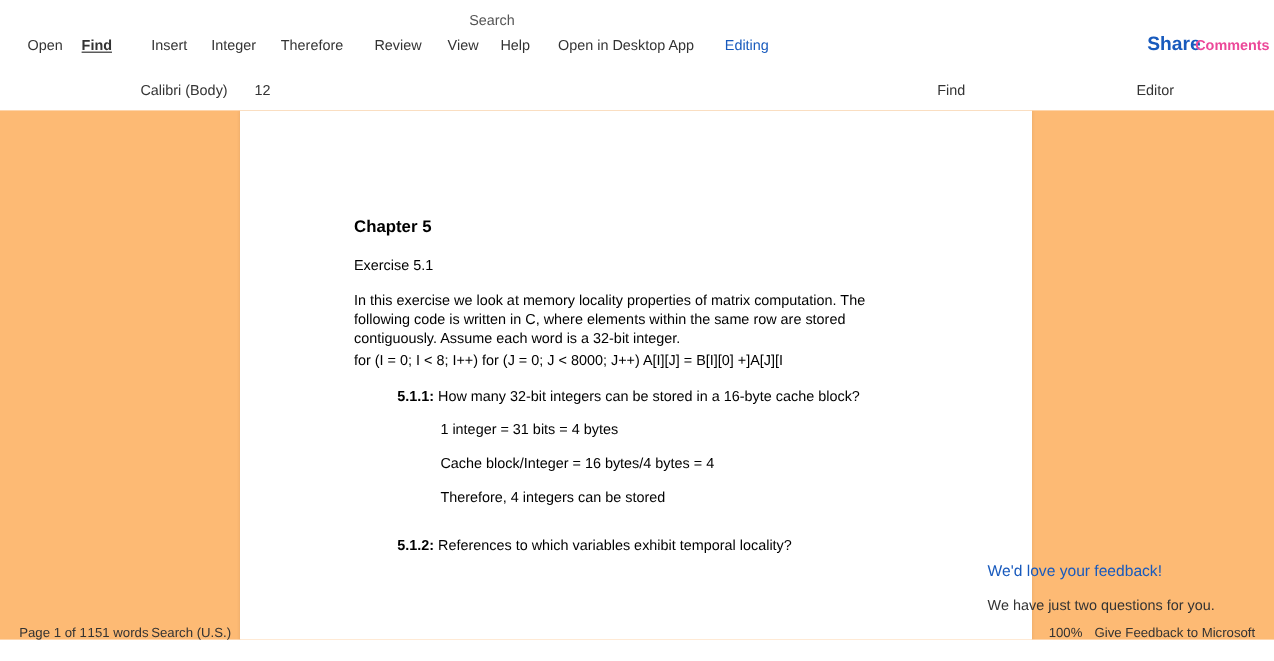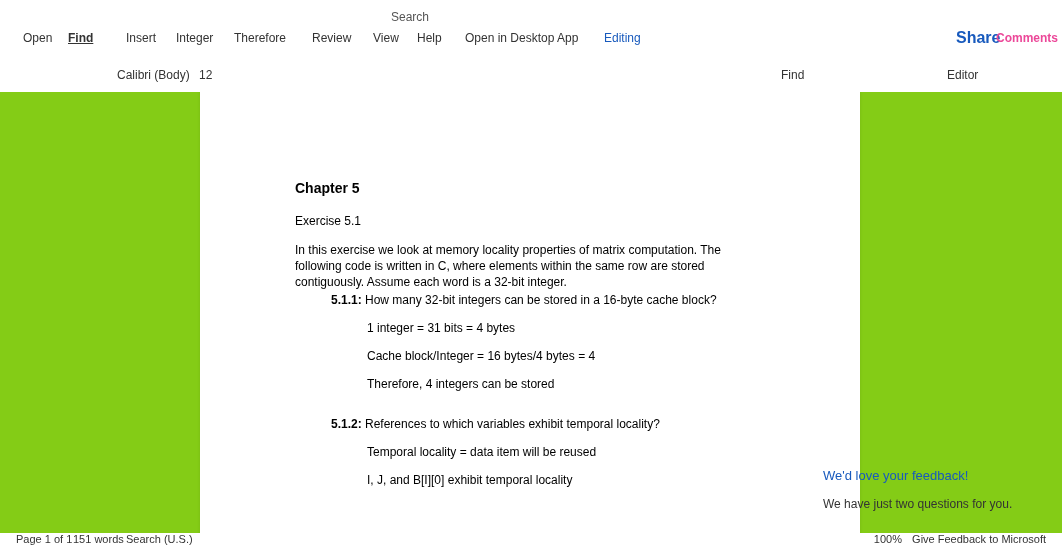--- a/index.html
+++ b/index.html
@@ -18,44 +18,44 @@
     .tab-review { position: absolute; left: 304px; }
     .tab-view { position: absolute; left: 365px; }
     .tab-help { position: absolute; left: 409px; }
     .open-desktop { position: absolute; left: 465px; font-size: 12px; color: #333; }
     .editing { position: absolute; left: 604px; font-size: 12px; color: #185abd; }
     .share { position: absolute; left: 956px; font-size: 16px; color: #185abd; font-weight: 600; }
     .comments { position: absolute; left: 996px; font-size: 12px; color: #ec4899; font-weight: 700; }
 
     .toolbar { position: absolute; top: 68px; left: 0; right: 0; font-size: 12px; color: #333; }
     .font-name { position: absolute; left: 117px; }
-    .font-size { position: absolute; left: 199px; }
+    .font-size { position: absolute; left: 212px; }
     .find { position: absolute; left: 781px; }
     .reuse { position: absolute; left: 846px; margin-top: 42px; }
     .editor { position: absolute; left: 947px; }
 
-    .doc-area { position: absolute; top: 92px; left: 0; right: 0; bottom: 18px; background: #84cc16; overflow: hidden; }
+    .doc-area { position: absolute; top: 92px; left: 0; right: 0; bottom: 18px; background: #fdba74; overflow: hidden; }
     .page { position: absolute; left: 200px; top: 0; width: 660px; background: #fff; min-height: 600px; padding: 88px 98px 20px 95px; box-shadow: 0 0 3px rgba(0,0,0,0.1); }
 
     .chapter-title { font-weight: 700; font-size: 14px; margin-bottom: 18px; color: #000; }
     .exercise-label { font-size: 12px; margin-bottom: 14px; }
     .body-text { font-size: 12px; line-height: 1.35; margin-bottom: 2px; }
     .code-line { font-size: 12px; margin-bottom: 16px; }
 
     .sub-section { margin-left: 36px; margin-bottom: 26px; }
     .sub-header { font-size: 12px; margin-bottom: 14px; }
     .sub-num { font-weight: 700; }
     .answer-block { margin-left: 36px; }
     .answer-line { font-size: 12px; margin-bottom: 14px; }
 
     .feedback-panel { position: absolute; right: 39px; bottom: 22px; width: 200px; }
     .feedback-title { color: #185abd; font-size: 13px; margin-bottom: 14px; }
     .feedback-text { font-size: 12px; color: #333; }
 
-    .status-bar { position: absolute; bottom: 3px; left: 0; right: 0; height: 17px; font-size: 11px; color: #333; }
+    .status-bar { position: absolute; bottom: 14px; left: 0; right: 0; height: 17px; font-size: 11px; color: #333; }
     .status-page { position: absolute; left: 16px; bottom: 3px; }
     .status-words { position: absolute; left: 73px; bottom: 3px; }
     .status-lang { position: absolute; left: 126px; bottom: 3px; }
     .status-zoom { position: absolute; right: 160px; bottom: 3px; }
     .status-feedback { position: absolute; right: 16px; bottom: 3px; }
   </style>
 </head>
 <body>
 
 <div class="search-bar">Search</div>
@@ -81,39 +81,36 @@
   <div class="find">Find</div>
   <div class="reuse">Reuse Files</div>
   <div class="editor">Editor</div>
 </div>
 
 <div class="doc-area">
   <div class="page">
     <div class="chapter-title">Chapter 5</div>
     <div class="exercise-label">Exercise 5.1</div>
     <div class="body-text">In this exercise we look at memory locality properties of matrix computation. The following code is written in C, where elements within the same row are stored contiguously. Assume each word is a 32-bit integer.</div>
+    <div class="code-line">for (I = 0; I &lt; 8; I++) for (J = 0; J &lt; 8000; J++) A[I][J] = B[I][0] +]A[J][I</div>
 
     <div class="sub-section">
       <div class="sub-header">
         <span class="sub-num">5.1.1:</span><span> How many 32-bit integers can be stored in a 16-byte cache block?</span>
       </div>
       <div class="answer-block">
         <div class="answer-line">1 integer = 31 bits = 4 bytes</div>
         <div class="answer-line">Cache block/Integer = 16 bytes/4 bytes = 4</div>
         <div class="answer-line">Therefore, 4 integers can be stored</div>
       </div>
     </div>
 
     <div class="sub-section">
       <div class="sub-header">
         <span class="sub-num">5.1.2:</span><span> References to which variables exhibit temporal locality?</span>
-      </div>
-      <div class="answer-block">
-        <div class="answer-line">Temporal locality = data item will be reused</div>
-        <div class="answer-line">I, J, and B[I][0] exhibit temporal locality</div>
       </div>
     </div>
 
   </div>
 
   <div class="feedback-panel">
     <div class="feedback-title">We'd love your feedback!</div>
     <div class="feedback-text">We have just two questions for you.</div>
   </div>
 </div>

